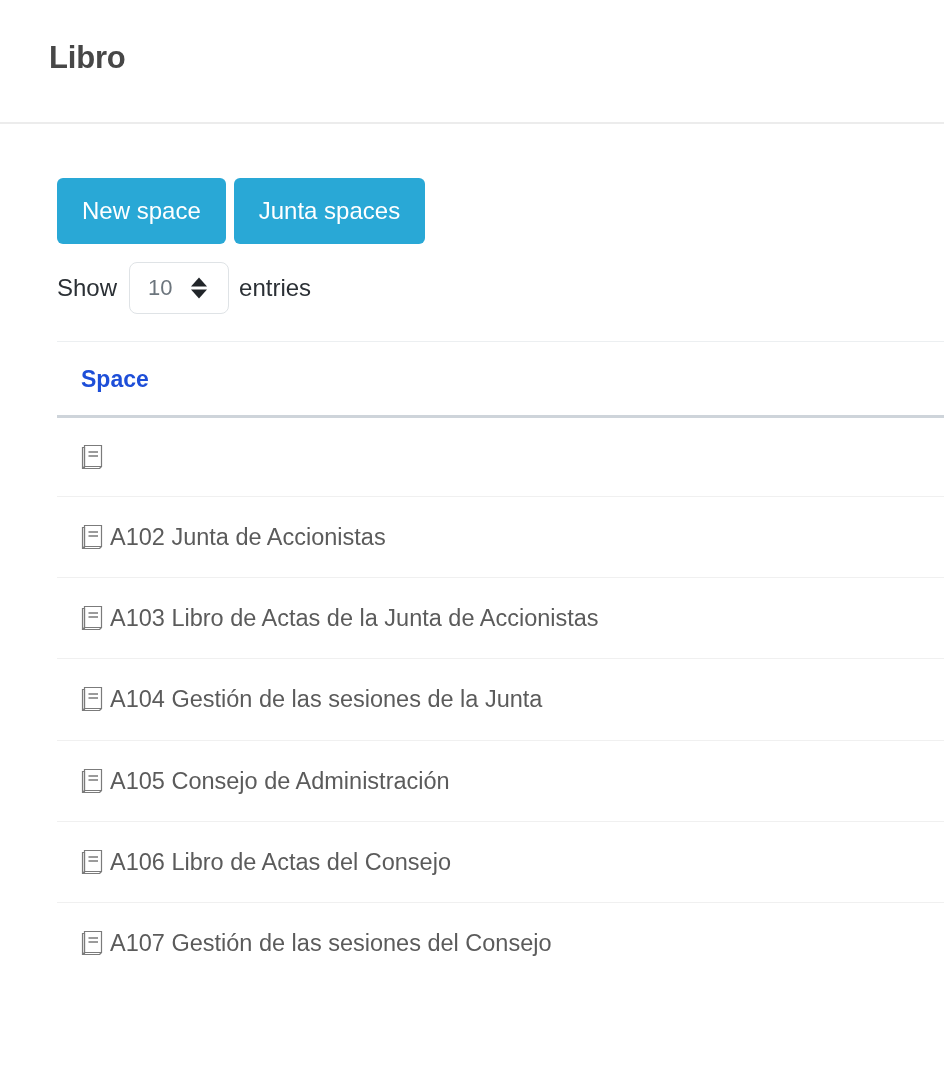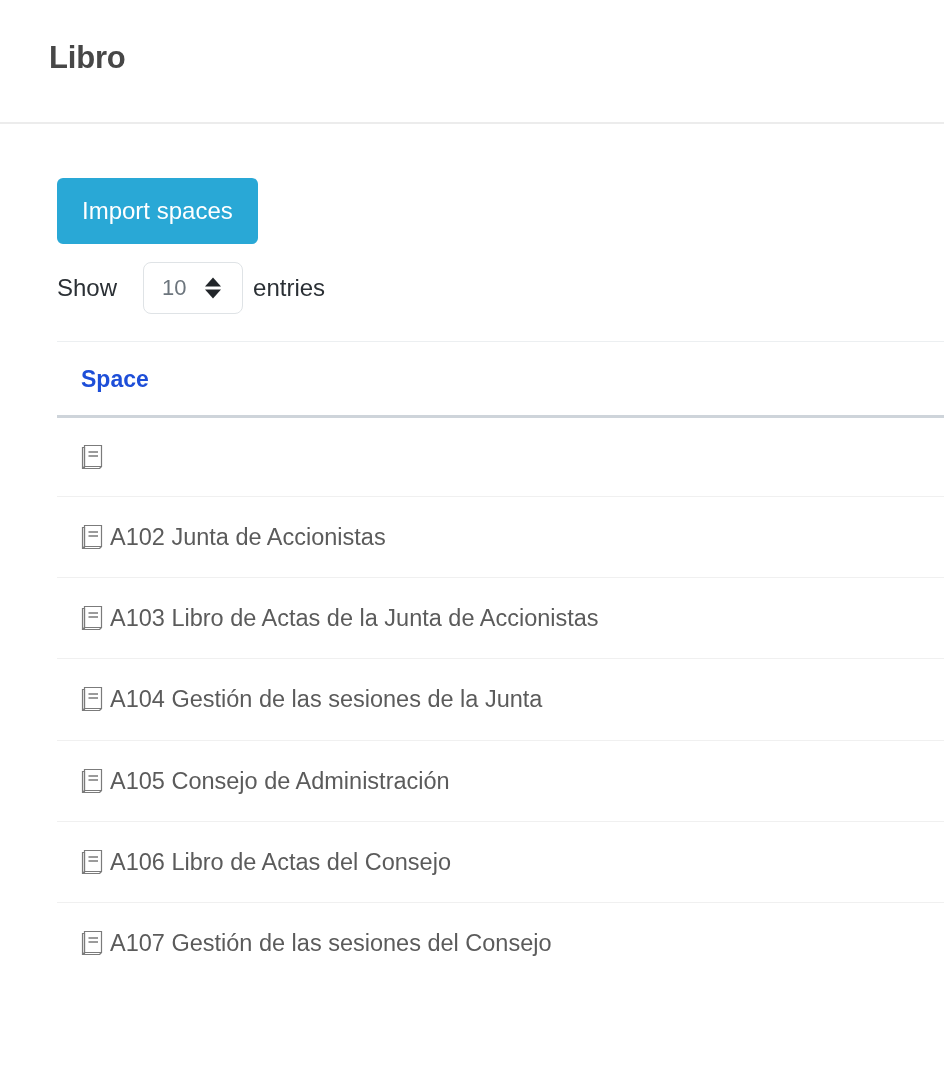--- a/index.html
+++ b/index.html
@@ -61,21 +61,21 @@
 
   
   .length-row {
     display: flex;
     align-items: center;
     padding: 18px 0 0 57px;
     font-size: 24px;
     color: #2b3035;
   }
   .length-label { line-height: 1; }
-  .length-label.left { margin-right: 16px; }
+  .length-label.left { margin-right: 2px; }
   .length-label.right { margin-left: 0px; }
 
   .select-wrap {
     position: relative;
     display: inline-block;
     margin: 0 10px;
   }
   .select-box {
     appearance: none;
     -webkit-appearance: none;
@@ -170,21 +170,22 @@
 </head>
 <body>
 
 <div class="page-header">
   <div class="page-title">Libro</div>
 </div>
 
 <div class="content">
 
   <div class="btn-row">
-    <button class="btn">Import spaces</button>
+    <button class="btn">New space</button>
+    <button class="btn">Junta spaces</button>
   </div>
 
   <div class="length-row">
     <span class="length-label left">Show</span>
     <span class="select-wrap">
       <select class="select-box">
         <option>10</option>
         <option>25</option>
         <option>50</option>
         <option>100</option>

